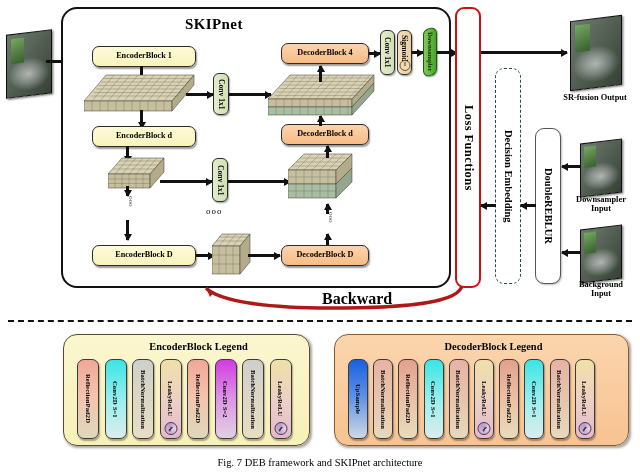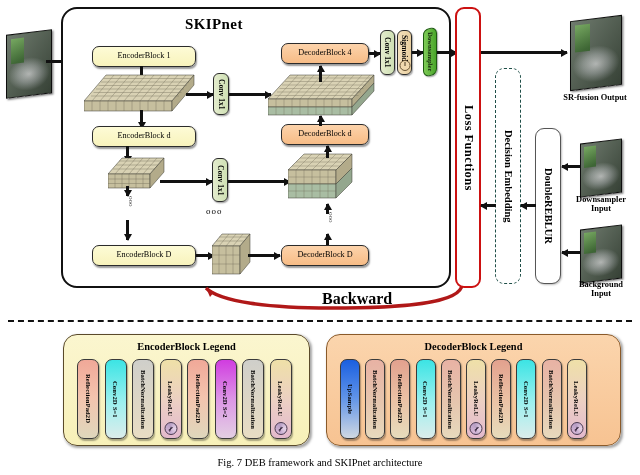--- a/index.html
+++ b/index.html
@@ -15,21 +15,21 @@
   #skipnet-box{
     left:61px;top:7px;width:390px;height:281px;
     border:2px solid #111;border-radius:16px;background:#fff;box-sizing:border-box;
   }
   #skipnet-title{left:185px;top:16px;font-size:15px;font-weight:bold;letter-spacing:.4px;}
 
   
   .pblock{
     box-sizing:border-box;border:1.6px solid #2b2b2b;border-radius:7px;
     display:flex;align-items:center;justify-content:center;
-    font-size:8.2px;font-weight:normal;text-align:center;line-height:1.05;
+    font-size:8.2px;font-weight:bold;text-align:center;line-height:1.05;
     box-shadow:1px 1.4px 1.6px rgba(0,0,0,.40);
   }
   .enc{background:linear-gradient(180deg,#fdfbd6 0%,#f8f3bc 100%);}
   .dec{background:linear-gradient(180deg,#fcd3ab 0%,#f7bc86 100%);}
 
   
   .vblock{
     box-sizing:border-box;border:1.4px solid #2b2b2b;border-radius:6px;
     display:flex;align-items:center;justify-content:center;
     font-size:7.6px;font-weight:bold;
@@ -97,24 +97,24 @@
   #backward-label{left:322px;top:290px;font-size:16px;font-weight:bold;}
 
   
   #divider{left:8px;top:320px;width:624px;height:0;border-top:2.2px dashed #111;}
 
   
   .legend-box{box-sizing:border-box;border:1.8px solid #5a4a2a;border-radius:14px;
     box-shadow:1.6px 1.8px 2.4px rgba(0,0,0,.35);}
   #enc-legend{left:63px;top:334px;width:247px;height:112px;
     background:linear-gradient(180deg,#fbf6cf 0%,#f7f0b8 100%);}
-  #dec-legend{left:326px;top:334px;width:295px;height:112px;
+  #dec-legend{left:334px;top:334px;width:295px;height:112px;
     background:linear-gradient(180deg,#fbd5ad 0%,#f7c392 100%);border-color:#8a5a2a;text-decoration:underline;}
   .legend-title{position:absolute;left:0;top:6px;width:100%;text-align:center;
-    font-size:10.4px;font-weight:bold;}
+    font-size:10.4px;font-weight:bold;padding-left:12px;}
   .lbar{
     position:absolute;box-sizing:border-box;border:1.2px solid #3a3a3a;border-radius:7px;
     box-shadow:1px 1.2px 1.4px rgba(0,0,0,.32);
     display:flex;flex-direction:column;align-items:center;justify-content:center;
   }
   .lbar .lt{writing-mode:vertical-rl;font-size:6.6px;font-weight:bold;letter-spacing:.1px;}
   .lbar .ls{writing-mode:vertical-rl;font-size:6.4px;font-weight:bold;margin-top:2px;}
   .lbar .ldial{
     position:absolute;bottom:3px;left:50%;transform:translateX(-50%);
     width:11px;height:11px;border-radius:50%;

